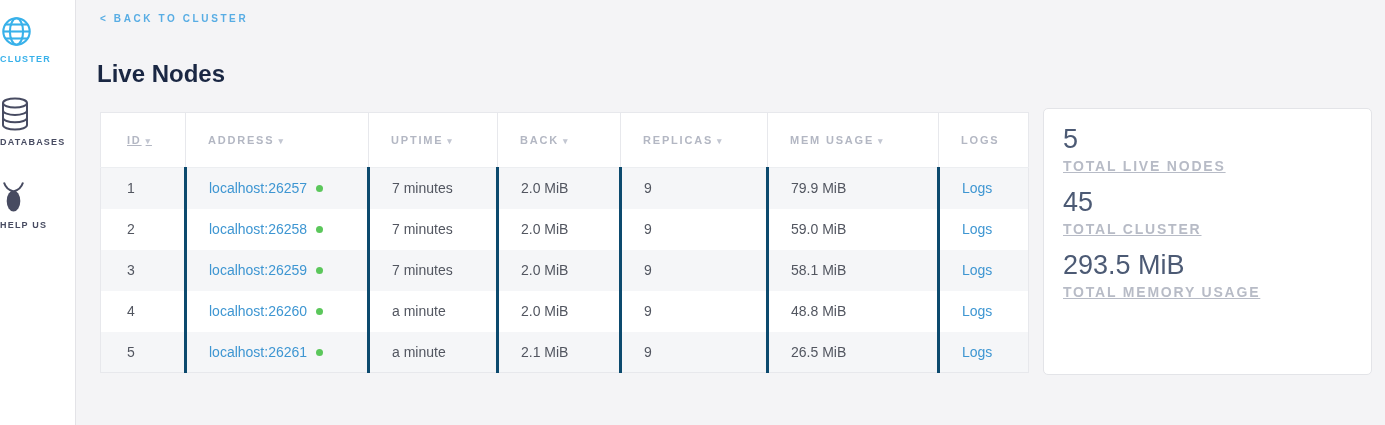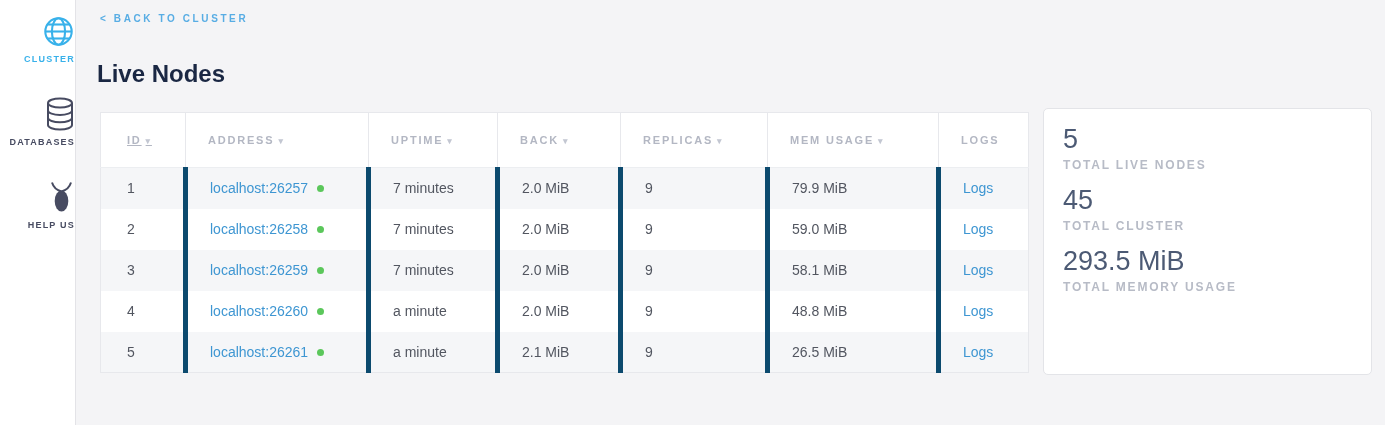--- a/index.html
+++ b/index.html
@@ -11,21 +11,21 @@
     overflow:hidden;
     color:#525660;
   }
 
   
   .sidebar {
     position:absolute; left:0; top:0; width:76px; height:425px;
     background:#ffffff; border-right:1px solid #e3e3e7;
   }
   .sidebar-item {
-    display:flex; flex-direction:column; align-items:flex-end;
+    display:flex; flex-direction:column; align-items:flex-start;
     cursor:pointer;
   }
   .sidebar-item.first { padding-top:14px; }
   .sidebar-item + .sidebar-item { margin-top:33px; }
   .sidebar-item .icon { height:34px; display:flex; align-items:center; justify-content:center; }
   .sidebar-label {
     margin-top:6px; font-size:9px; font-weight:bold; letter-spacing:1.2px;
     color:#474b61; white-space:nowrap;
   }
   .sidebar-item.active .sidebar-label { color:#38b1ea; }
@@ -52,21 +52,21 @@
     font-size:11px; font-weight:bold; letter-spacing:1.8px;
     color:#b3b7c3; padding-left:22px; background:#ffffff;
     border-left:1px solid #e7e8ec; border-bottom:1px solid #eceef1;
     cursor:pointer; white-space:nowrap;
   }
   .nodes-table th.no-sort { cursor:default; }
   .nodes-table th:first-child { border-left:none; padding-left:26px;text-decoration:underline; }
   .nodes-table td {
     height:41px; vertical-align:middle;
     font-size:14px; color:#525660; padding-left:22px;
-    border-left:5px solid #0c4a6e; white-space:nowrap;
+    border-left:3px solid #0c4a6e; white-space:nowrap;
   }
   .nodes-table td:first-child { border-left:none; padding-left:26px; }
   .nodes-table tr.odd td { background:#f5f6f8; }
   .sort-arrow { font-size:9px; color:#c3c7d2; margin-left:4px; }
   .node-link, .logs-link {
     color:#3e96d2; text-decoration:none; cursor:pointer;
   }
   .status-dot {
     display:inline-block; width:7px; height:7px; border-radius:50%;
     background:#5bc75b; margin-left:9px; vertical-align:1px;
@@ -74,22 +74,22 @@
 
   
   .summary-card {
     position:absolute; left:1043px; top:108px; width:329px; height:267px;
     background:#ffffff; border:1px solid #e3e4e8; border-radius:5px;
     padding:15px 0 0 19px;
   }
   .stat { margin-bottom:13px; }
   .stat-value { font-size:27px; line-height:31px; color:#4c5a74; }
   .stat-label {
-    margin-top:3px; font-size:12px; font-weight:bold;
-    letter-spacing:1.8px; color:#b7bbc6; white-space:nowrap;
+    margin-top:3px; font-size:14px; font-weight:bold;
+    letter-spacing:1.8px; color:#b7bbc6; white-space:nowrap;text-decoration:underline;
   }
 </style>
 </head>
 <body>
 
 <nav class="sidebar">
   <div class="sidebar-item first active">
     <span class="icon">
       <svg width="33" height="33" viewBox="0 0 33 33" fill="none" stroke="#38b1ea" stroke-width="2.1">
         <circle cx="16.5" cy="16.5" r="13.2"></circle>

